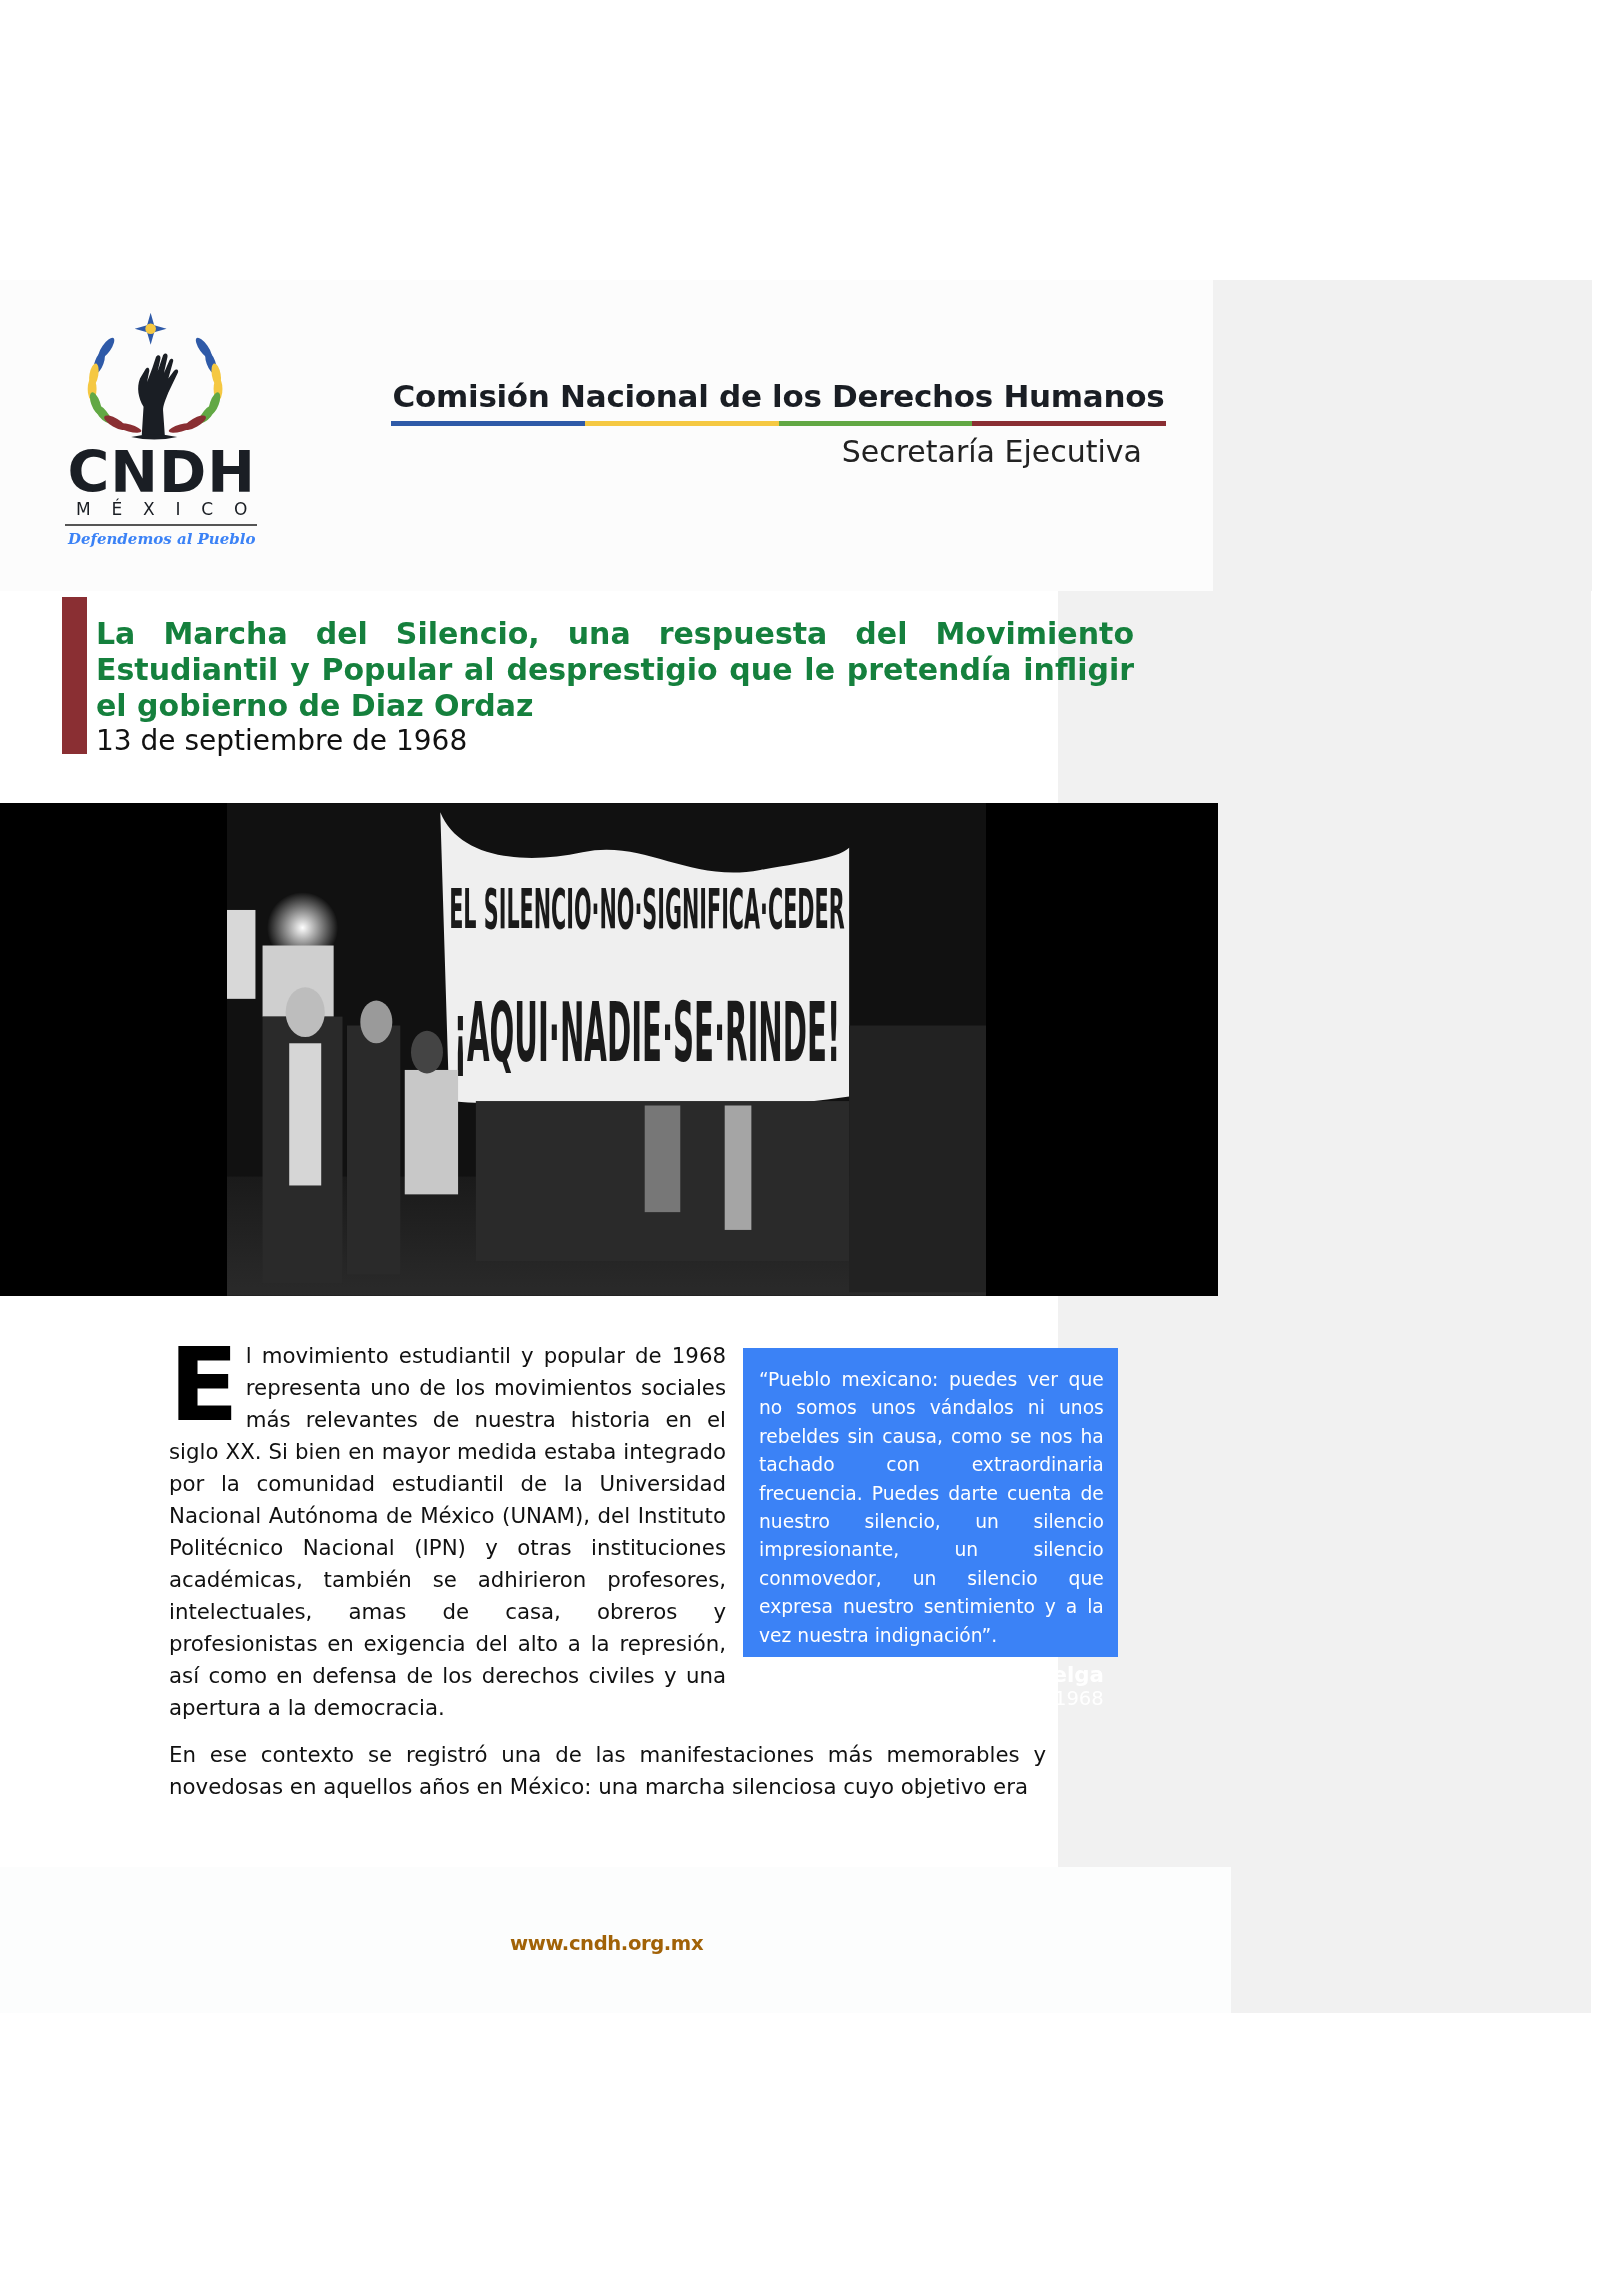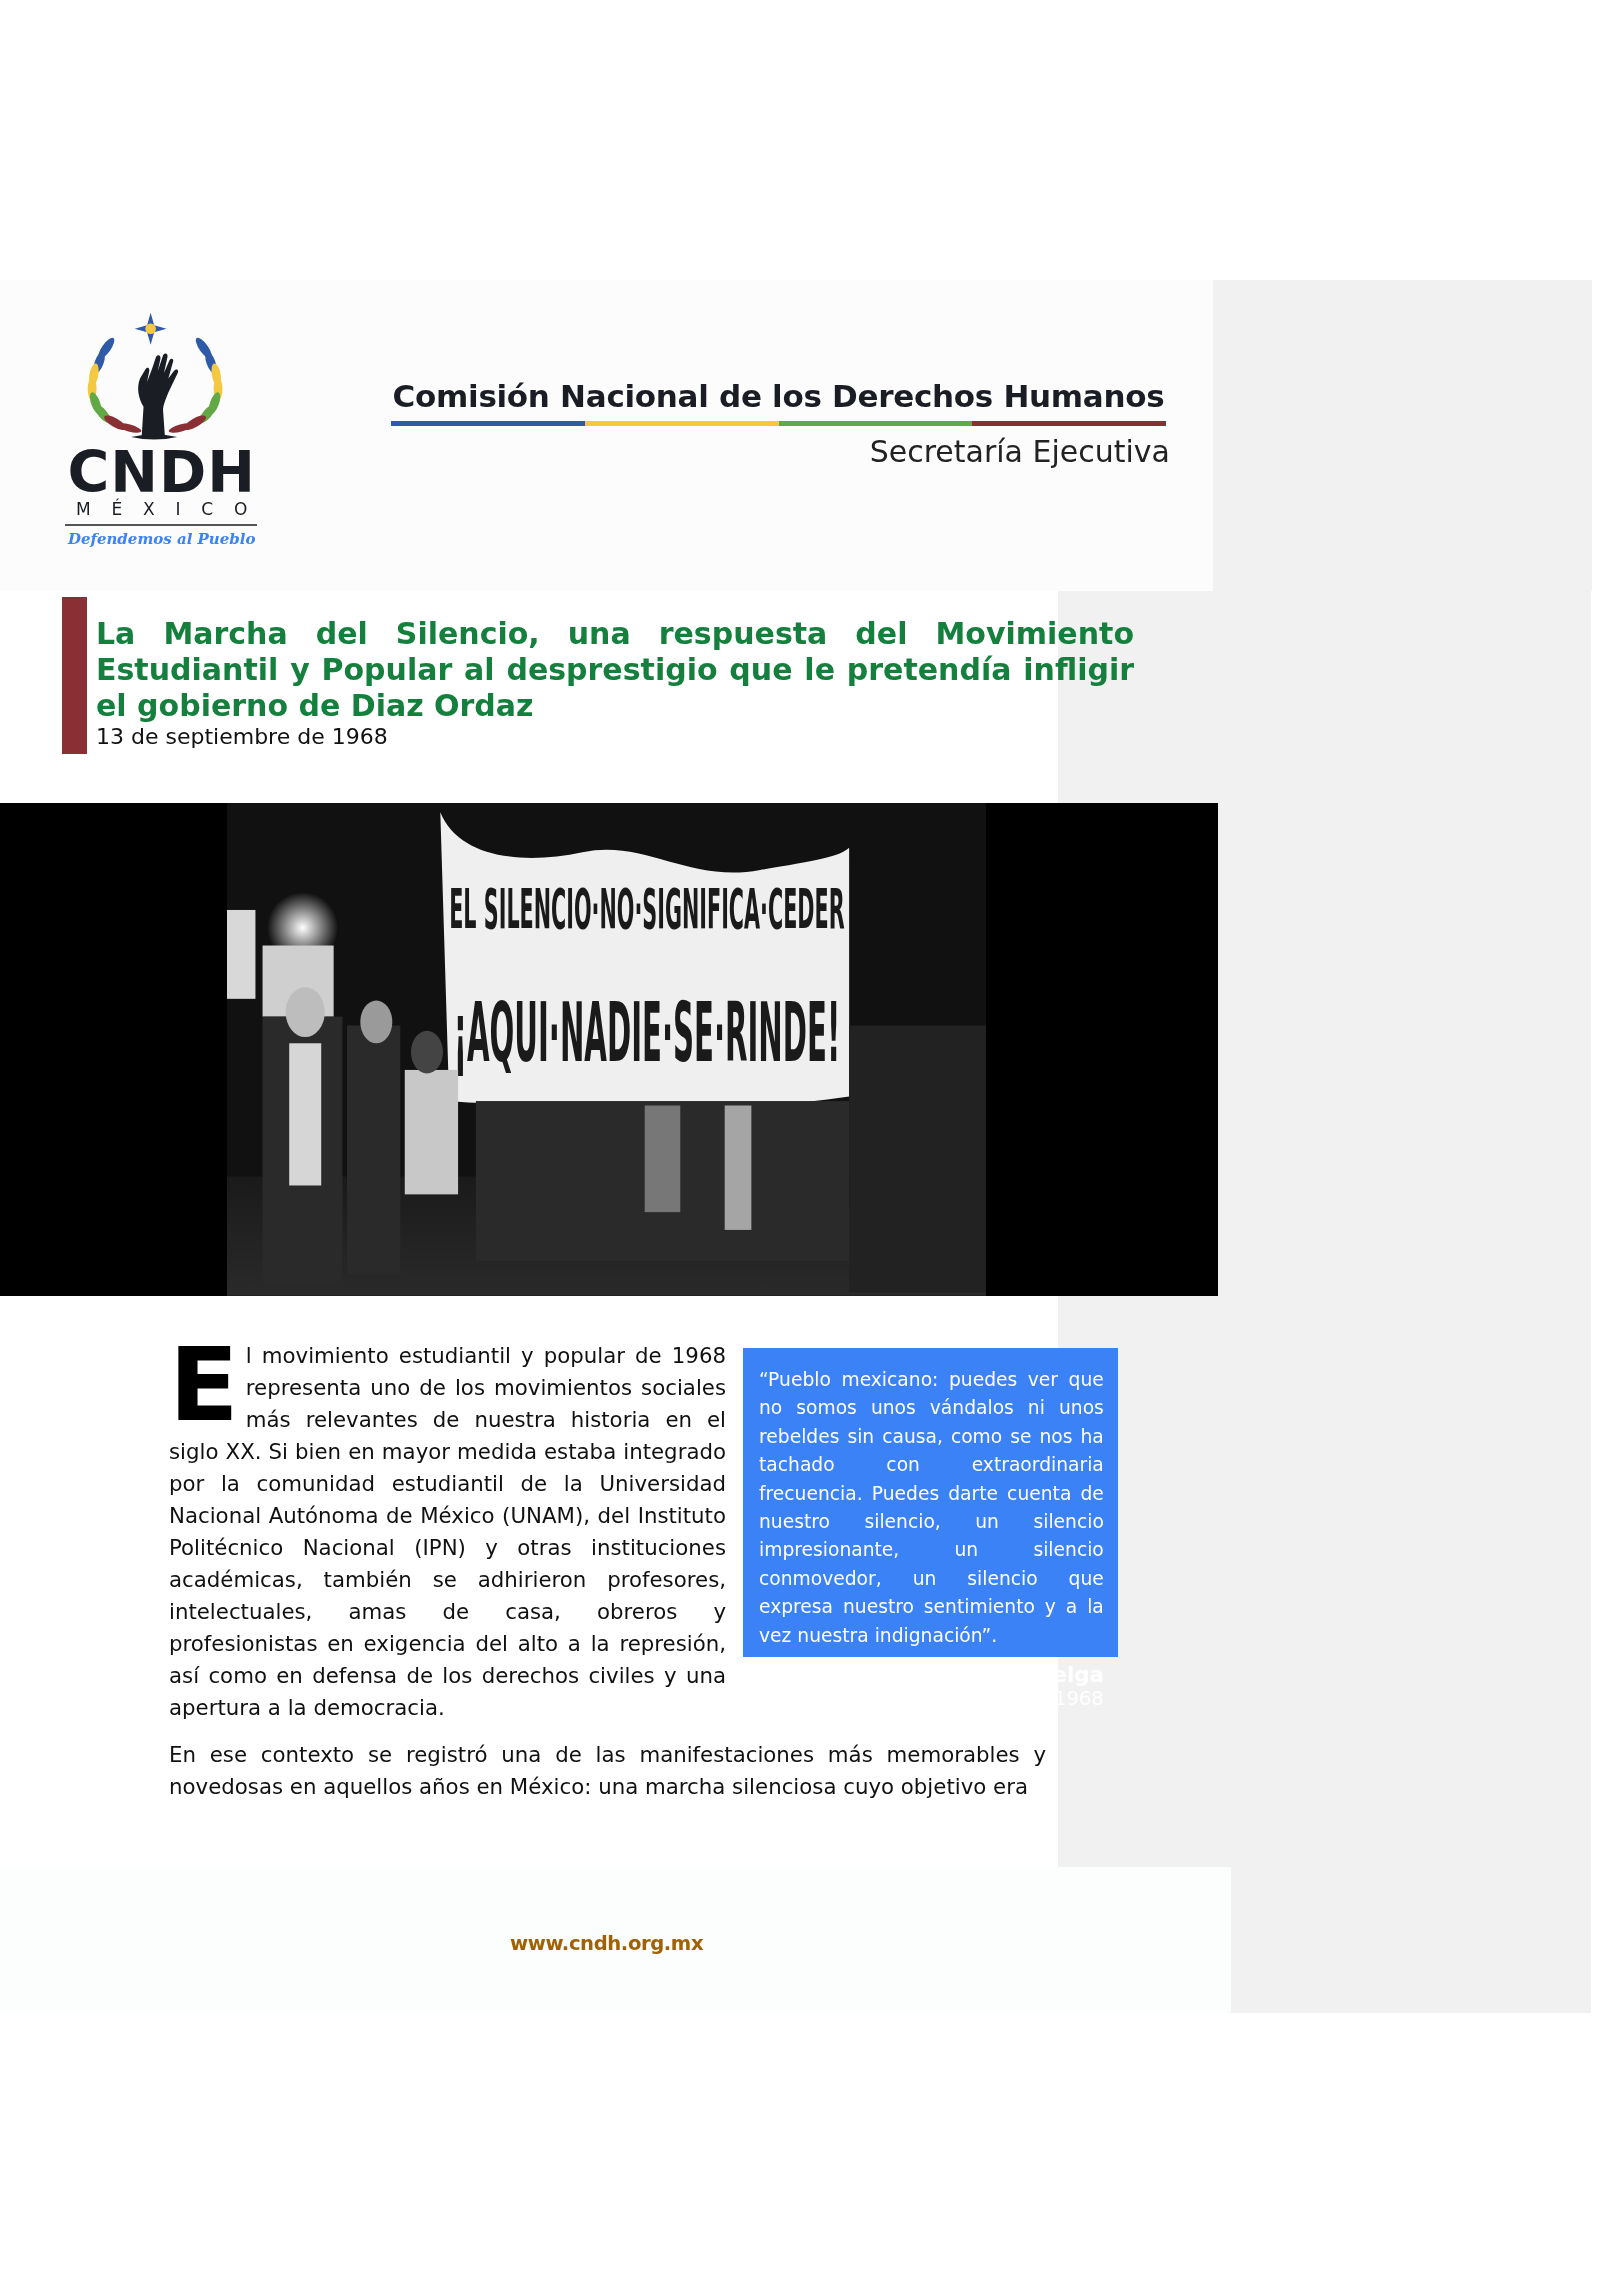--- a/index.html
+++ b/index.html
@@ -38,33 +38,33 @@
 
   
   #org-name {
     left:391px; top:378px; width:775px; text-align:center;
     font-family:"DejaVu Sans", sans-serif; font-weight:bold; font-size:31px; color:#1a1e24;
     letter-spacing:-0.3px;
   }
   #color-bar { left:391px; top:421px; width:775px; height:5.3px; display:flex; }
   #color-bar span { flex:1; height:5.3px; }
   #org-sub {
-    left:640px; top:434px; width:530px; text-align:right;
+    left:612px; top:434px; width:530px; text-align:right;
     font-family:"DejaVu Sans", sans-serif; font-size:30px; color:#222;
   }
 
   
   #title-bar { left:62px; top:597px; width:25px; height:157px; background:#8a2f33; }
   #article-title {
     left:96px; top:616px; width:1038px;
     font-family:"DejaVu Sans", sans-serif; font-weight:bold; font-size:30px; line-height:36px;
     text-align:justify; color:#15803d;
   }
   #article-date {
-    left:96px; top:724px; font-family:"DejaVu Sans", sans-serif; font-size:22px; color:#111;
+    left:96px; top:724px; font-family:"DejaVu Sans", sans-serif; font-size:28px; color:#111;
   }
 
   
   #photo-band { left:0; top:803px; width:1218px; height:493px; background:#000; }
   #photo { left:227px; top:803px; width:759px; height:493px; overflow:hidden; background:#0d0d0d; }
 
   
   .body-text {
     font-family:"DejaVu Sans", sans-serif; font-size:21.3px; line-height:32px;
     text-align:justify; color:#111;

